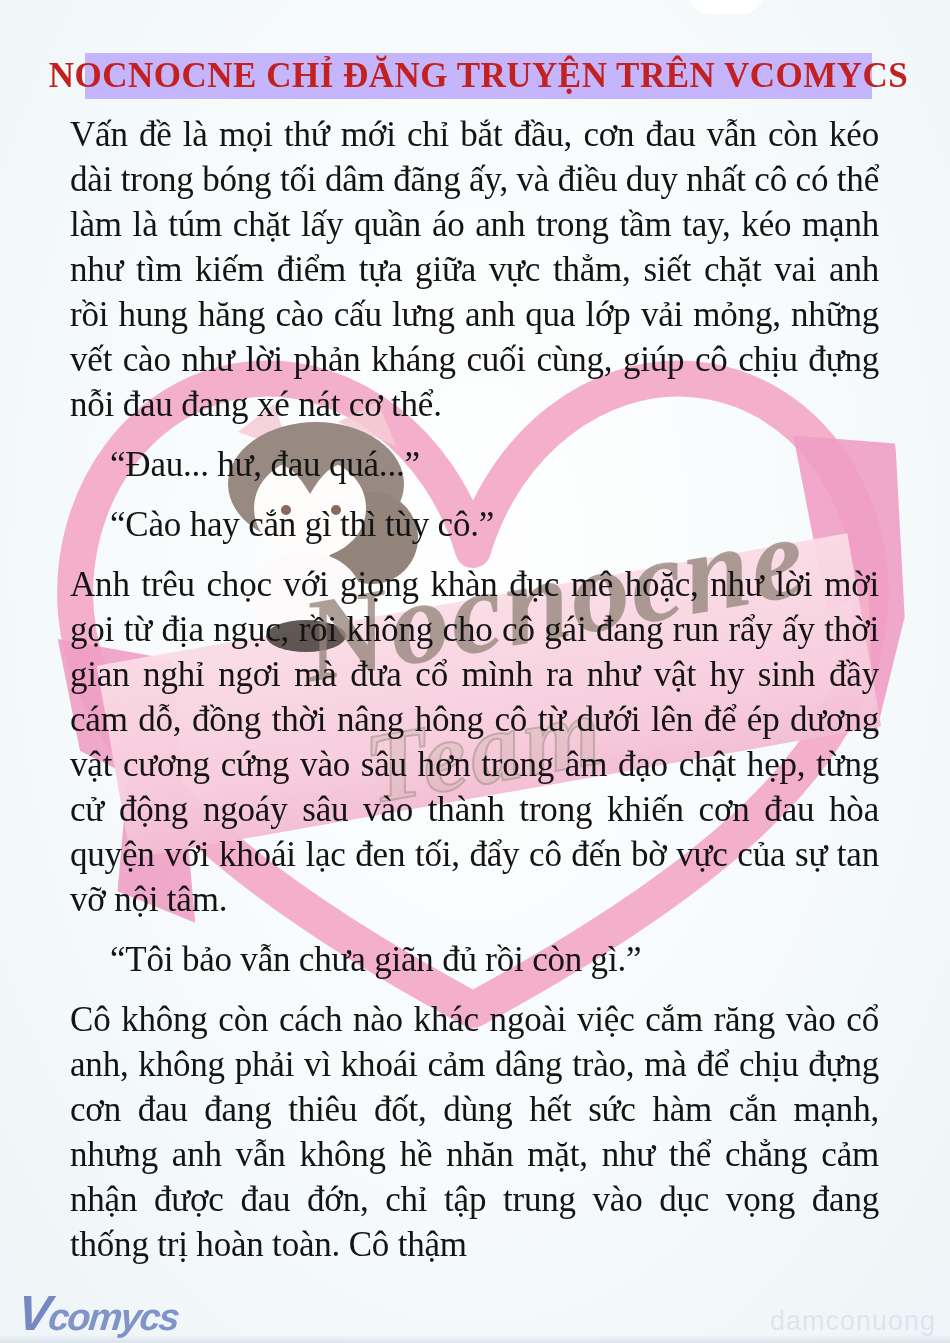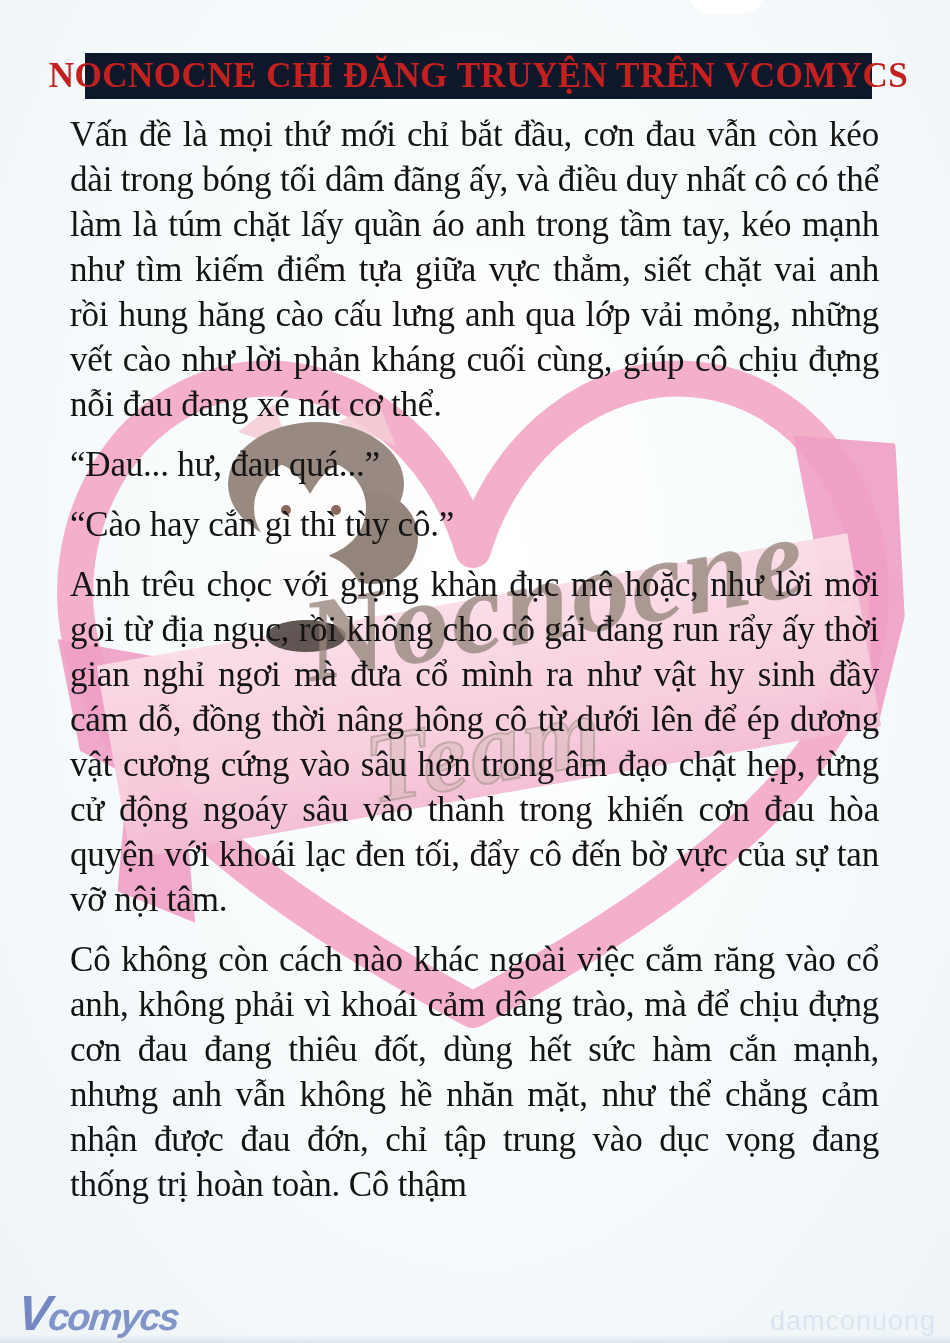--- a/index.html
+++ b/index.html
@@ -55,38 +55,38 @@
   .wm-cat{left:210px;top:398px;opacity:.88;}
   .top-bump{
     position:absolute;left:688px;top:-8px;width:76px;height:22px;
     background:#ffffff;border-radius:0 0 38px 38px;z-index:0;
   }
 
   
   .banner{
     position:absolute;z-index:2;
     left:85px;top:53px;width:787px;height:46px;
-    background:#0f172a;
+    background:#c4b5fd;
     display:flex;align-items:center;justify-content:center;
     font-family:"Liberation Serif", serif;
     font-weight:bold;font-size:35px;
     color:#c32020;
     letter-spacing:.5px;
     white-space:nowrap;
   }
   .story{
     position:absolute;z-index:1;
     left:70px;top:112px;width:809px;
     font-size:35px;line-height:45px;
     letter-spacing:-0.2px;
     color:#141414;
     text-align:justify;
   }
   .story p{margin:0 0 15px 0;}
-  .story p.dialogue{text-align:left;}
+  .story p.dialogue{text-align:left;margin-left:40px;}
 
   
   .logo{
     position:absolute;z-index:2;
     left:18px;bottom:6px;
     font-family:"Liberation Sans", sans-serif;
     font-style:italic;font-weight:bold;
     font-size:38px;letter-spacing:-2px;
     color:#8094ca;
     transform:skewX(-6deg);
@@ -144,20 +144,21 @@
 
   <div class="top-bump"></div>
 
   <div class="banner">NOCNOCNE CHỈ ĐĂNG TRUYỆN TRÊN VCOMYCS</div>
 
   <div class="story">
     <p>Vấn đề là mọi thứ mới chỉ bắt đầu, cơn đau vẫn còn kéo dài trong bóng tối dâm đãng ấy, và điều duy nhất cô có thể làm là túm chặt lấy quần áo anh trong tầm tay, kéo mạnh như tìm kiếm điểm tựa giữa vực thẳm, siết chặt vai anh rồi hung hăng cào cấu lưng anh qua lớp vải mỏng, những vết cào như lời phản kháng cuối cùng, giúp cô chịu đựng nỗi đau đang xé nát cơ thể.</p>
     <p class="dialogue">“Đau... hư, đau quá...”</p>
     <p class="dialogue">“Cào hay cắn gì thì tùy cô.”</p>
     <p>Anh trêu chọc với giọng khàn đục mê hoặc, như lời mời gọi từ địa ngục, rồi không cho cô gái đang run rẩy ấy thời gian nghỉ ngơi mà đưa cổ mình ra như vật hy sinh đầy cám dỗ, đồng thời nâng hông cô từ dưới lên để ép dương vật cương cứng vào sâu hơn trong âm đạo chật hẹp, từng cử động ngoáy sâu vào thành trong khiến cơn đau hòa quyện với khoái lạc đen tối, đẩy cô đến bờ vực của sự tan vỡ nội tâm.</p>
+    <p class="dialogue">“Tôi bảo vẫn chưa giãn đủ rồi còn gì.”</p>
     <p>Cô không còn cách nào khác ngoài việc cắm răng vào cổ anh, không phải vì khoái cảm dâng trào, mà để chịu đựng cơn đau đang thiêu đốt, dùng hết sức hàm cắn mạnh, nhưng anh vẫn không hề nhăn mặt, như thể chẳng cảm nhận được đau đớn, chỉ tập trung vào dục vọng đang thống trị hoàn toàn. Cô thậm</p>
   </div>
 
   <div class="logo">Vcomycs</div>
   <div class="credit">damconuong</div>
   <div class="bottom-fade"></div>
 
 </div>
 
 </body></html>

